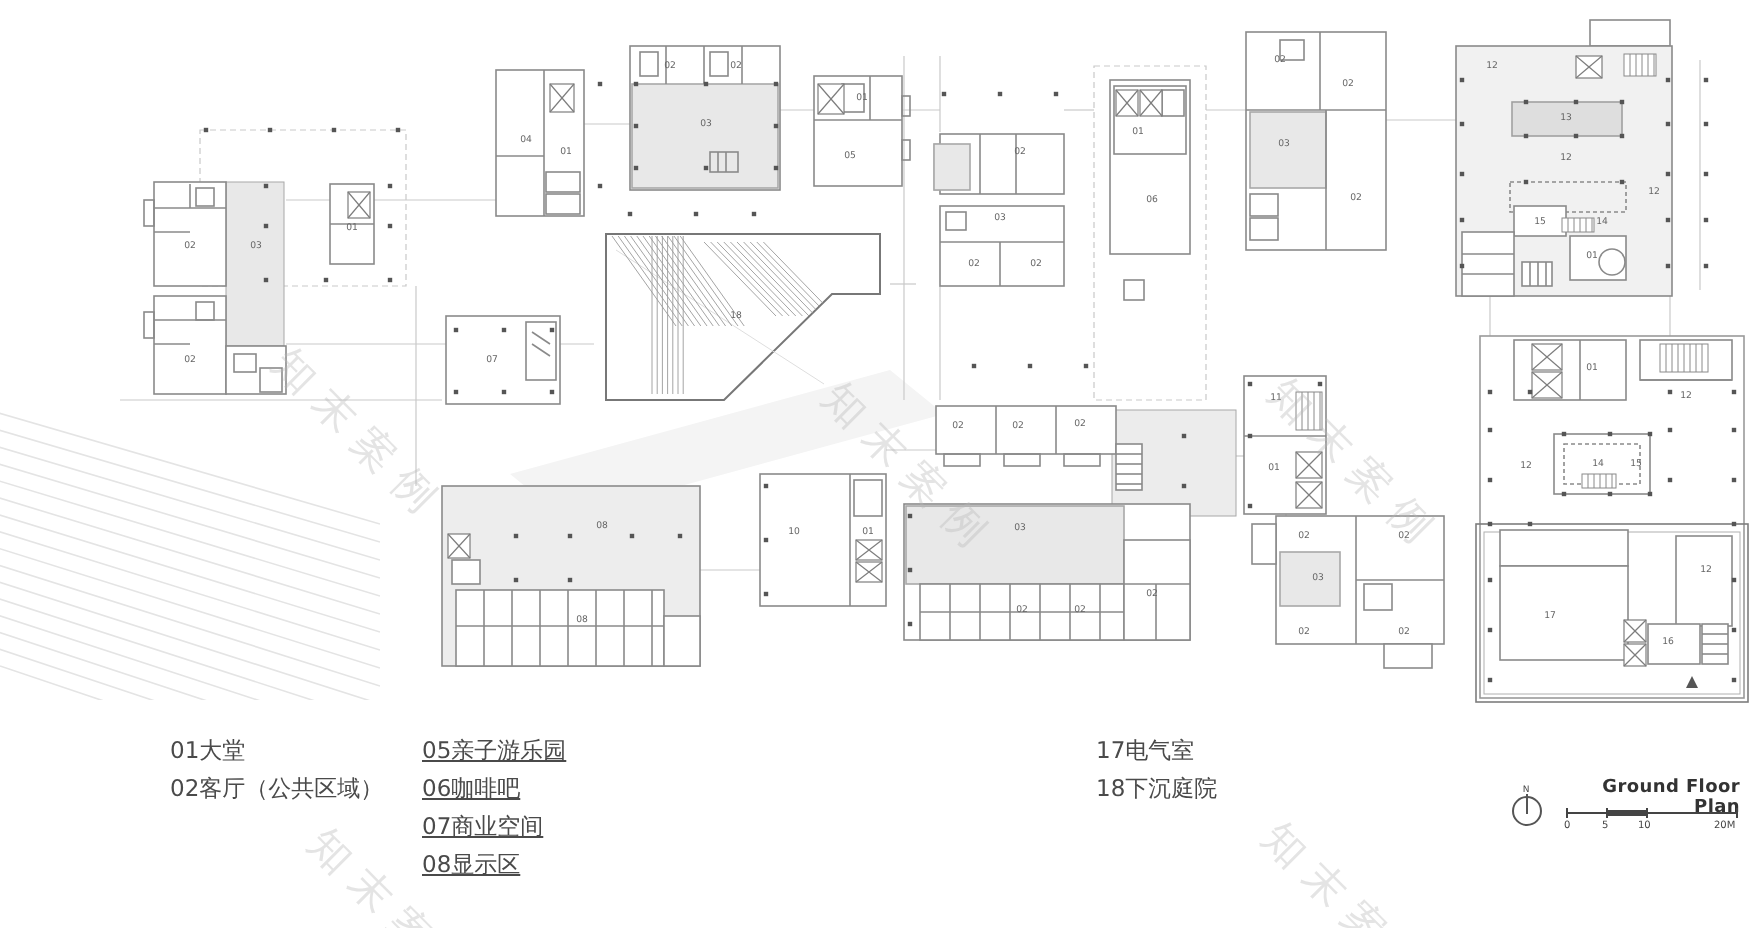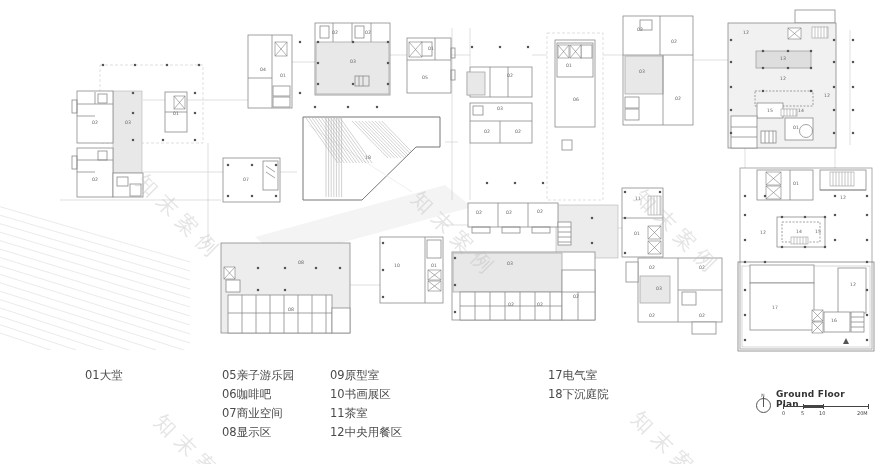--- a/index.html
+++ b/index.html
@@ -3,21 +3,21 @@
 <meta charset="utf-8">
 <style>
   html,body{margin:0;padding:0;background:#ffffff;}
   .stage{position:relative;width:880px;height:464px;background:#fff;overflow:hidden;
          font-family:"DejaVu Sans","Liberation Sans",sans-serif;}
   .plan-svg{position:absolute;left:0;top:0;}
   
   .legend{position:absolute;left:0;top:366px;width:796px;height:80px;}
   .legend-col{position:absolute;top:0;font-size:11.5px;color:#4a4a4a;line-height:19px;white-space:nowrap;}
   
-  .plan-title{position:absolute;left:776px;top:389px;width:76px;
+  .plan-title{position:absolute;left:794px;top:389px;width:76px;text-align:right;
               font-size:9px;font-weight:bold;color:#333;letter-spacing:0.2px;}
   .scalebar{position:absolute;left:783px;top:402px;width:86px;height:16px;}
   .scalebar .base{position:absolute;left:0;top:4px;width:85px;height:1px;background:#444;}
   .scalebar .thick{position:absolute;left:20px;top:2.8px;width:20px;height:3px;background:#444;}
   .scalebar .tick{position:absolute;top:2px;width:1px;height:5px;background:#444;}
   .scalebar .lab{position:absolute;top:8px;font-size:5px;color:#444;}
   .north{position:absolute;left:753px;top:393px;width:20px;height:24px;text-align:center;}
   .north .n-label{font-size:4.5px;color:#444;line-height:5px;}
   .north .circle{position:relative;margin:0 auto;width:13px;height:13px;border:1px solid #555;border-radius:50%;}
   .north .needle{position:absolute;left:6px;top:-2px;width:1px;height:10px;background:#555;}
@@ -544,32 +544,27 @@
 
   <div class="wm" style="left:150px;top:168px;">知末案例</div>
   <div class="wm" style="left:425px;top:185px;">知末案例</div>
   <div class="wm" style="left:648px;top:183px;">知末案例</div>
   <div class="wm" style="left:168px;top:408px;">知末案例</div>
   <div class="wm" style="left:645px;top:405px;">知末案例</div>
 
   <div class="legend">
     <div class="legend-col" style="left:85px;">
         <div class="legend-item">01大堂</div>
+        <div class="legend-item">02客厅（公共区域）</div>
       </div>
-    <div class="legend-col" style="left:222px;">
+    <div class="legend-col" style="left:211px;text-decoration:underline;">
         <div class="legend-item">05亲子游乐园</div>
         <div class="legend-item">06咖啡吧</div>
         <div class="legend-item">07商业空间</div>
         <div class="legend-item">08显示区</div>
-      </div>
-    <div class="legend-col" style="left:330px;">
-        <div class="legend-item">09原型室</div>
-        <div class="legend-item">10书画展区</div>
-        <div class="legend-item">11茶室</div>
-        <div class="legend-item">12中央用餐区</div>
       </div>
     <div class="legend-col" style="left:548px;">
         <div class="legend-item">17电气室</div>
         <div class="legend-item">18下沉庭院</div>
       </div>
   </div>
 
   <div class="north">
     <div class="n-label">N</div>
     <div class="circle">

